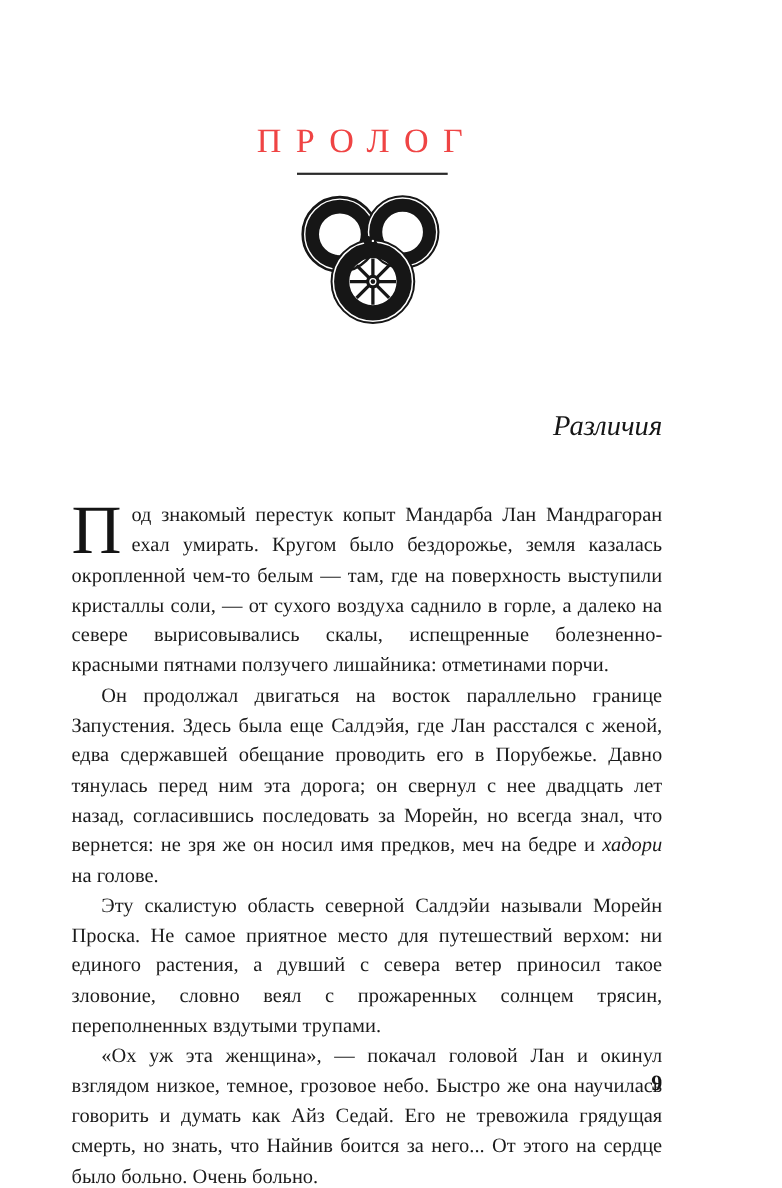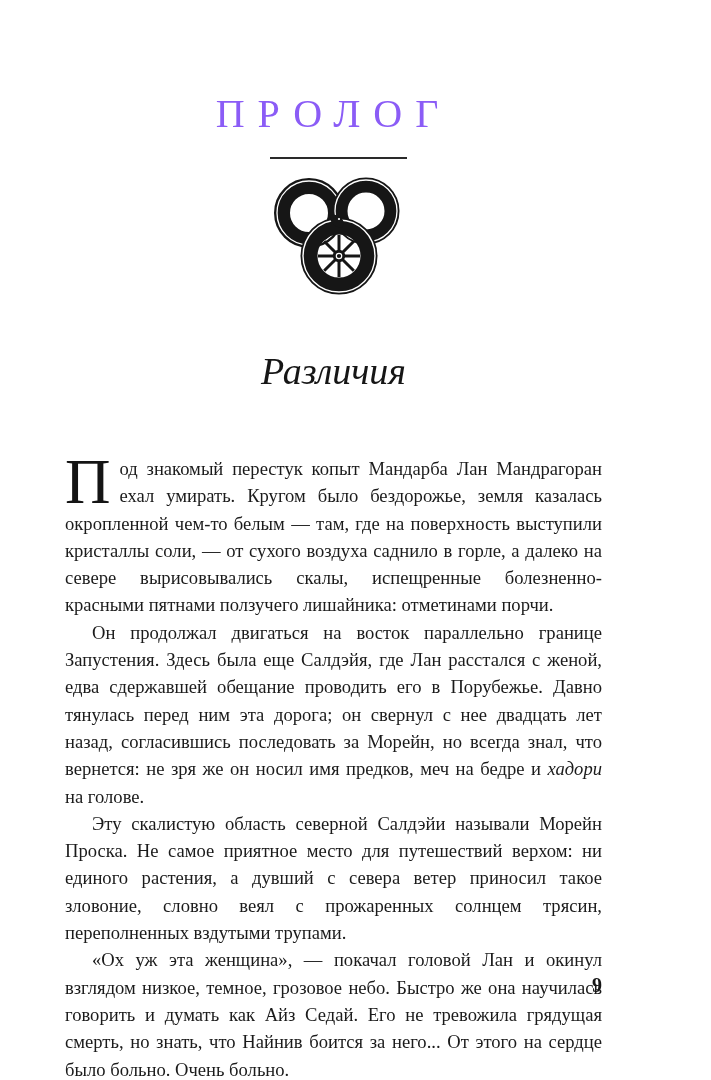--- a/index.html
+++ b/index.html
@@ -15,53 +15,53 @@
   }
   .textblock {
     position: absolute;
     left: 65px;
     top: 0;
     width: 537px;
     height: 1080px;
   }
   .chapter-title {
     position: absolute;
-    top: 92px;
+    top: 106px;
     width: 100%;
     margin-right: -13px;
     text-align: center;
-    font-size: 40px;
+    font-size: 31px;
     line-height: 44px;
     letter-spacing: 13px;
-    color: #8b5cf6;
+    color: #ef4444;
   }
   .title-rule {
     position: absolute;
     top: 157px;
     left: 50%;
     margin-left: -64px;
     width: 137px;
     height: 2px;
     background: #2a2a2a;
   }
   .emblem {
     position: absolute;
     top: 174px;
     left: 50%;
     margin-left: -61px;
     width: 130px;
     height: 122px;
   }
   .section-title {
     position: absolute;
-    top: 353px;
+    top: 369px;
     width: 100%;
-    text-align: center;
+    text-align: right;
     font-style: italic;
-    font-size: 38px;
+    font-size: 26px;
     line-height: 36px;
     color: #161616;
   }
   .body-text {
     position: absolute;
     top: 455px;
     left: 0;
     width: 537px;
     text-align: justify;
     font-size: 18.6px;

